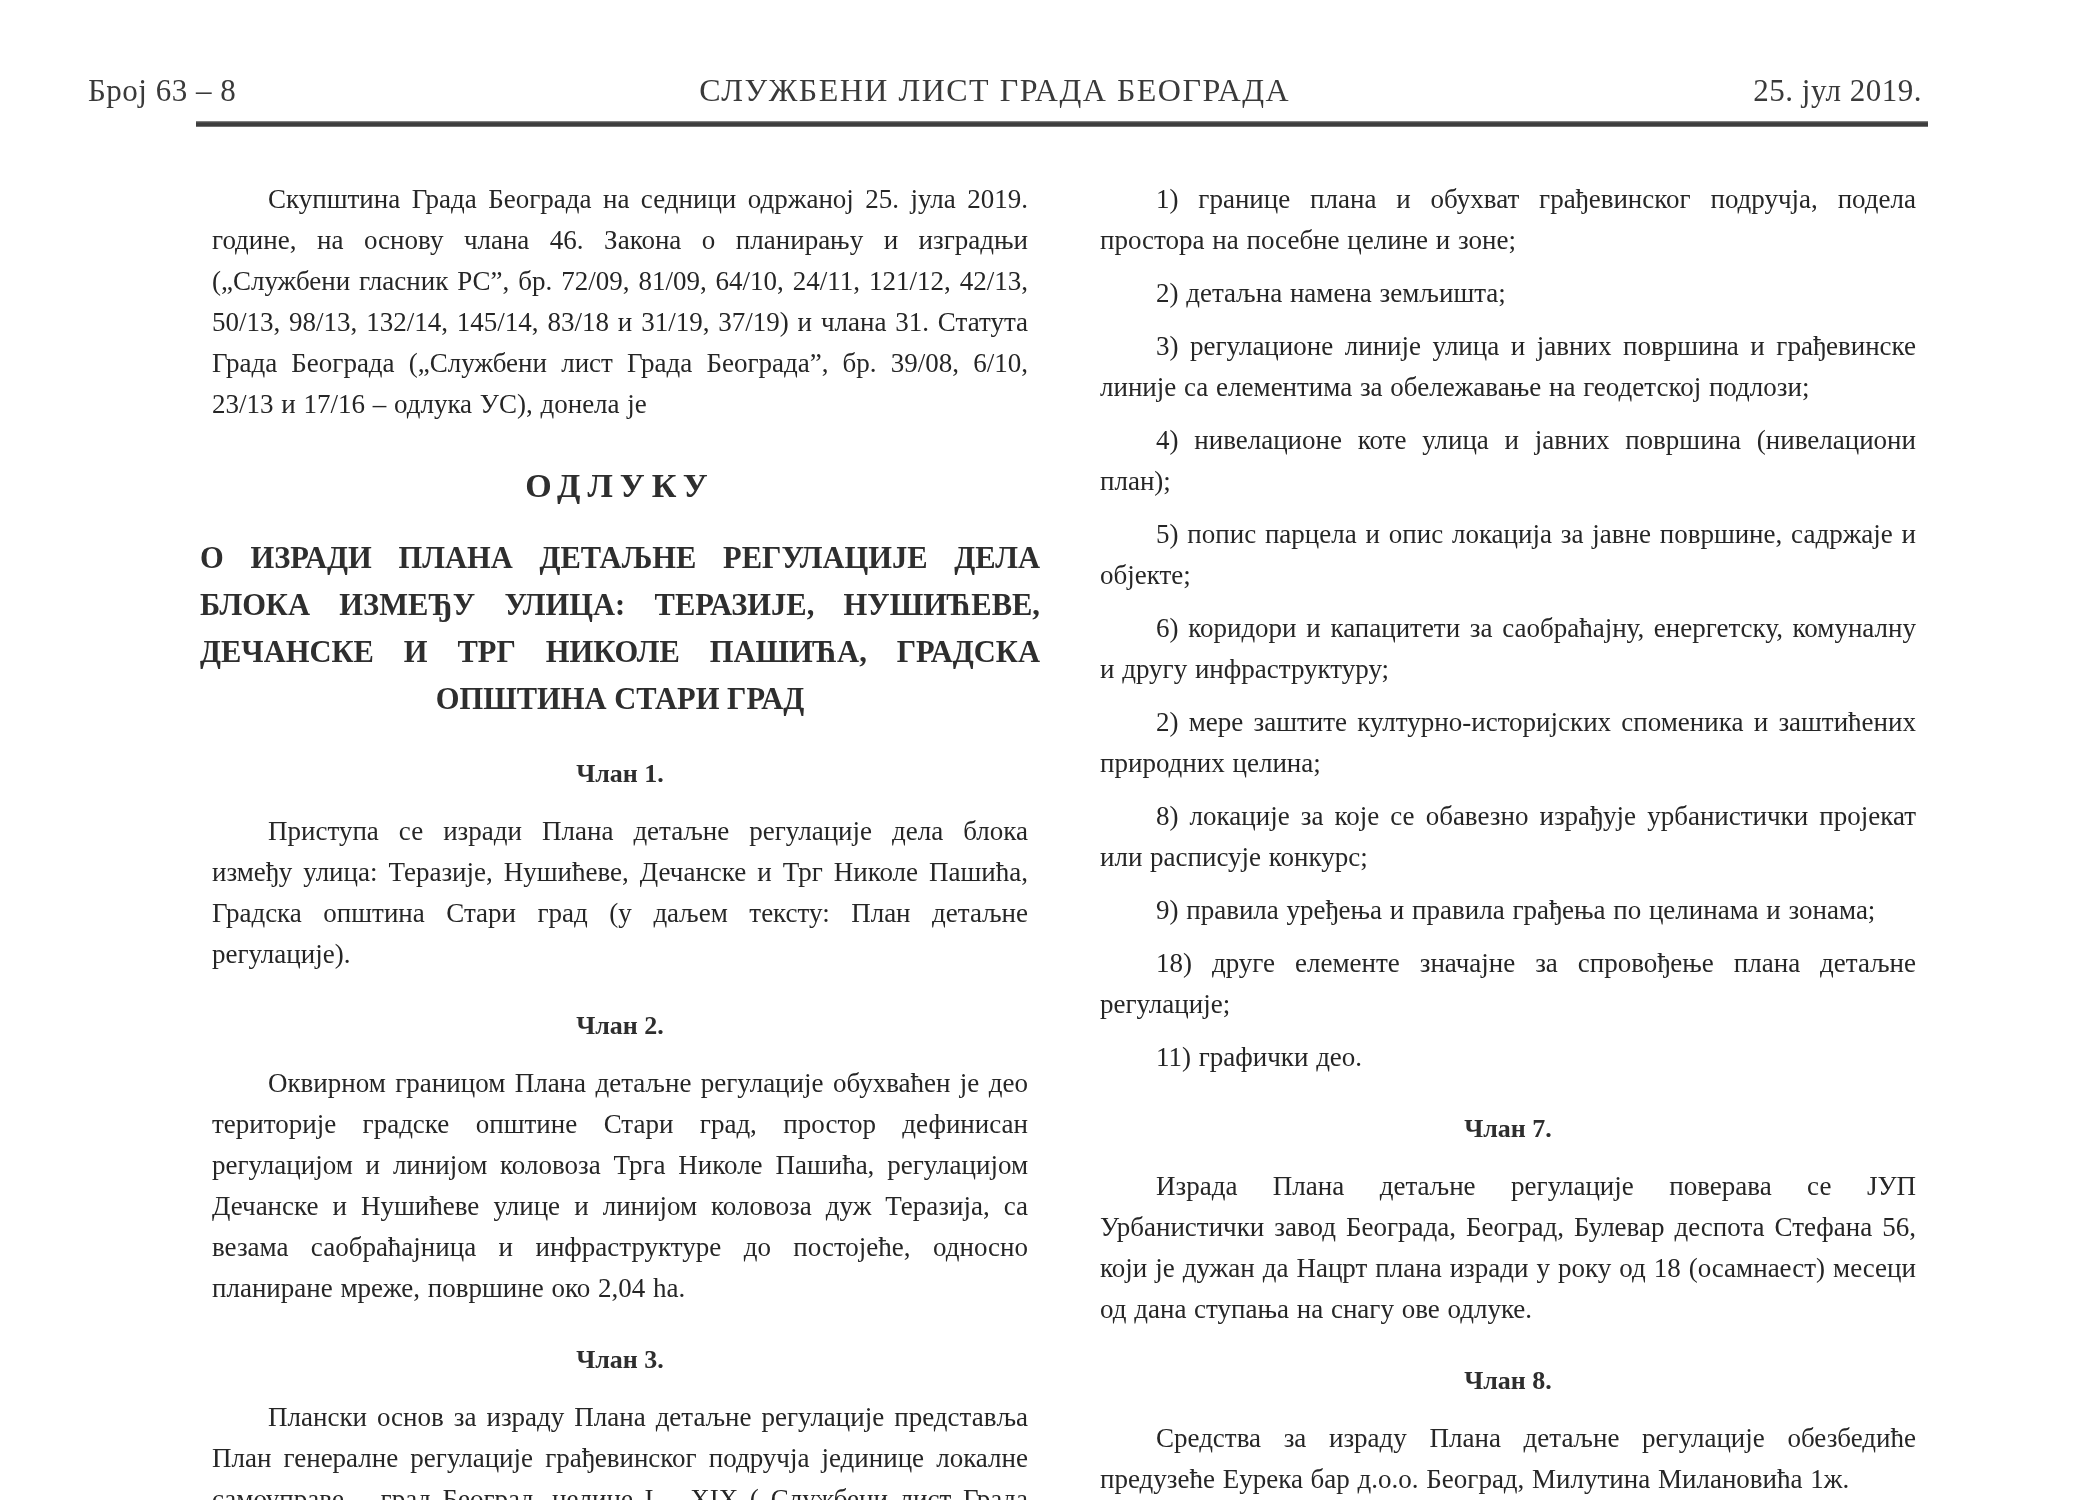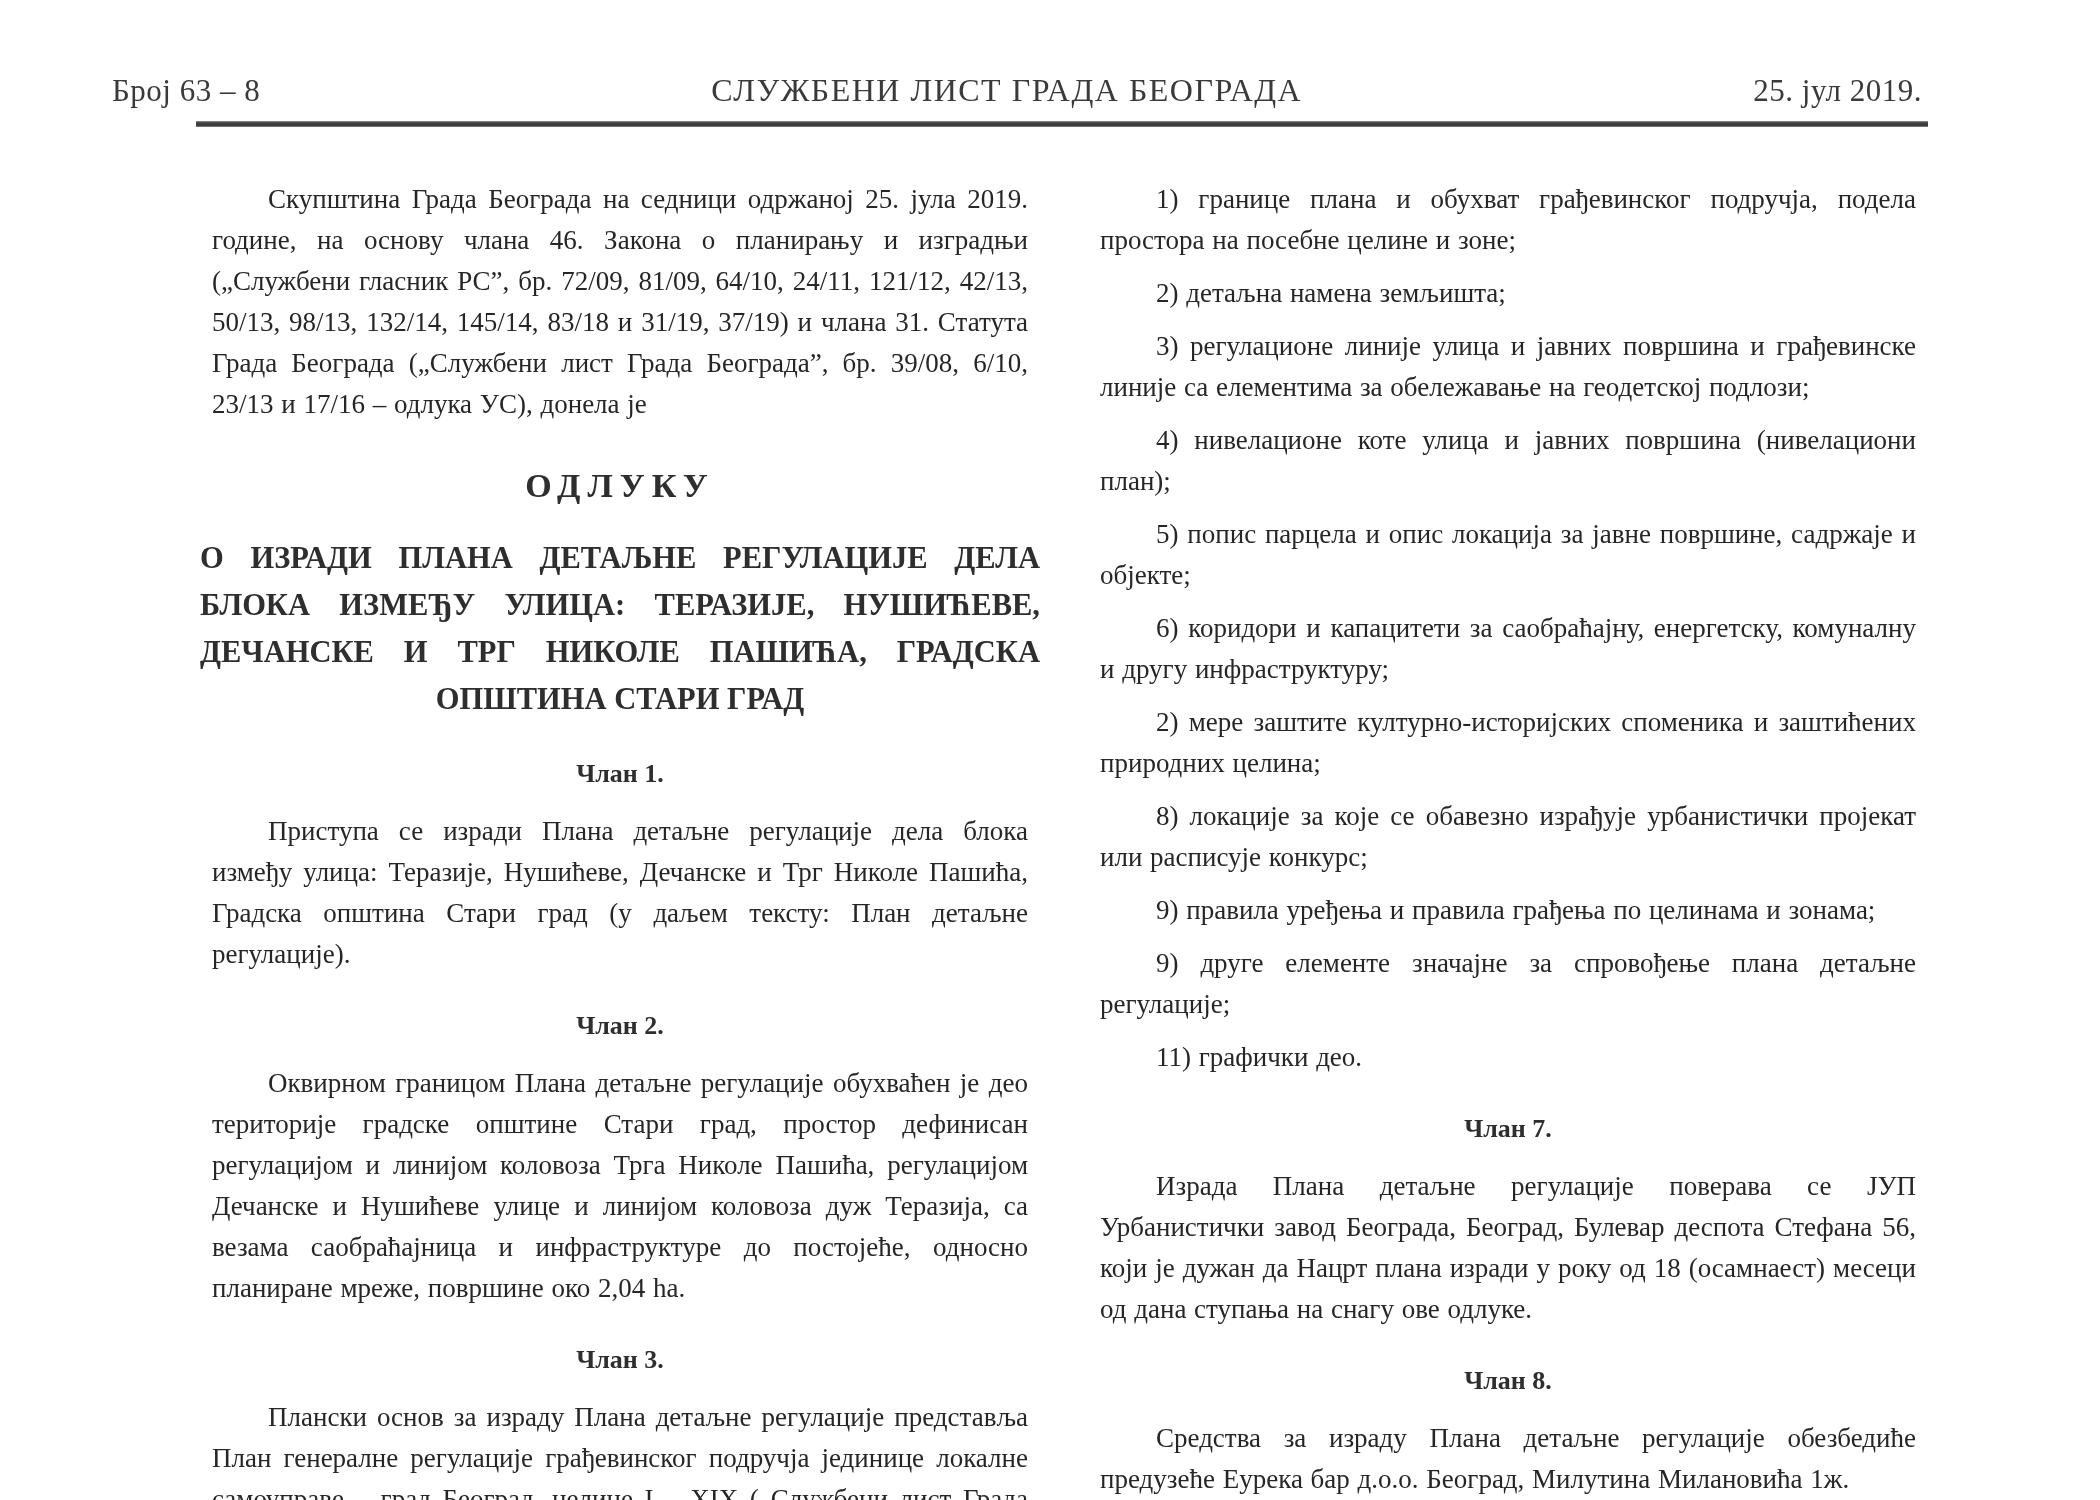--- a/index.html
+++ b/index.html
@@ -14,21 +14,21 @@
     background: #ffffff;
     color: #262626;
     font-family: "Liberation Serif", "DejaVu Serif", serif;
     overflow: hidden;
     box-sizing: border-box;
   }
   .header-row {
     display: flex;
     align-items: baseline;
     justify-content: space-between;
-    padding: 72px 178px 0 112px;
+    padding: 72px 178px 0 88px;
     font-size: 31px;
     color: #3a3a3a;
   }
   .header-issue { flex: 0 0 auto; letter-spacing: 0.5px; }
   .header-title {
     flex: 1 1 auto;
     text-align: center;
     letter-spacing: 1.5px;
     font-size: 32px;
   }
@@ -117,21 +117,21 @@
 
       <p class="indent">1) границе плана и обухват грађевинског подручја, подела простора на посебне целине и зоне;</p>
       <p class="indent">2) детаљна намена земљишта;</p>
       <p class="indent">3) регулационе линије улица и јавних површина и грађевинске линије са елементима за обележавање на геодетској подлози;</p>
       <p class="indent">4) нивелационе коте улица и јавних површина (нивелациони план);</p>
       <p class="indent">5) попис парцела и опис локација за јавне површине, садржаје и објекте;</p>
       <p class="indent">6) коридори и капацитети за саобраћајну, енергетску, комуналну и другу инфраструктуру;</p>
       <p class="indent">2) мере заштите културно-историјских споменика и заштићених природних целина;</p>
       <p class="indent">8) локације за које се обавезно израђује урбанистички пројекат или расписује конкурс;</p>
       <p class="indent">9) правила уређења и правила грађења по целинама и зонама;</p>
-      <p class="indent">9) друге елементе значајне за спровођење плана детаљне регулације;</p>
+      <p class="indent">18) друге елементе значајне за спровођење плана детаљне регулације;</p>
       <p class="indent">11) графички део.</p>
 
       <h4 class="article-heading">Члан 7.</h4>
       <p class="indent">Израда Плана детаљне регулације поверава се ЈУП Урбанистички завод Београда, Београд, Булевар деспота Стефана 56, који је дужан да Нацрт плана изради у року од 18 (осамнаест) месеци од дана ступања на снагу ове одлуке.</p>
 
       <h4 class="article-heading">Члан 8.</h4>
       <p class="indent"><span>Средства за израду Плана детаљне регулације обезбедиће предузеће Еурека бар д.о.о. Београд, Милутина Милановића 1ж.</span></p>
     </section>
 
   </div>

